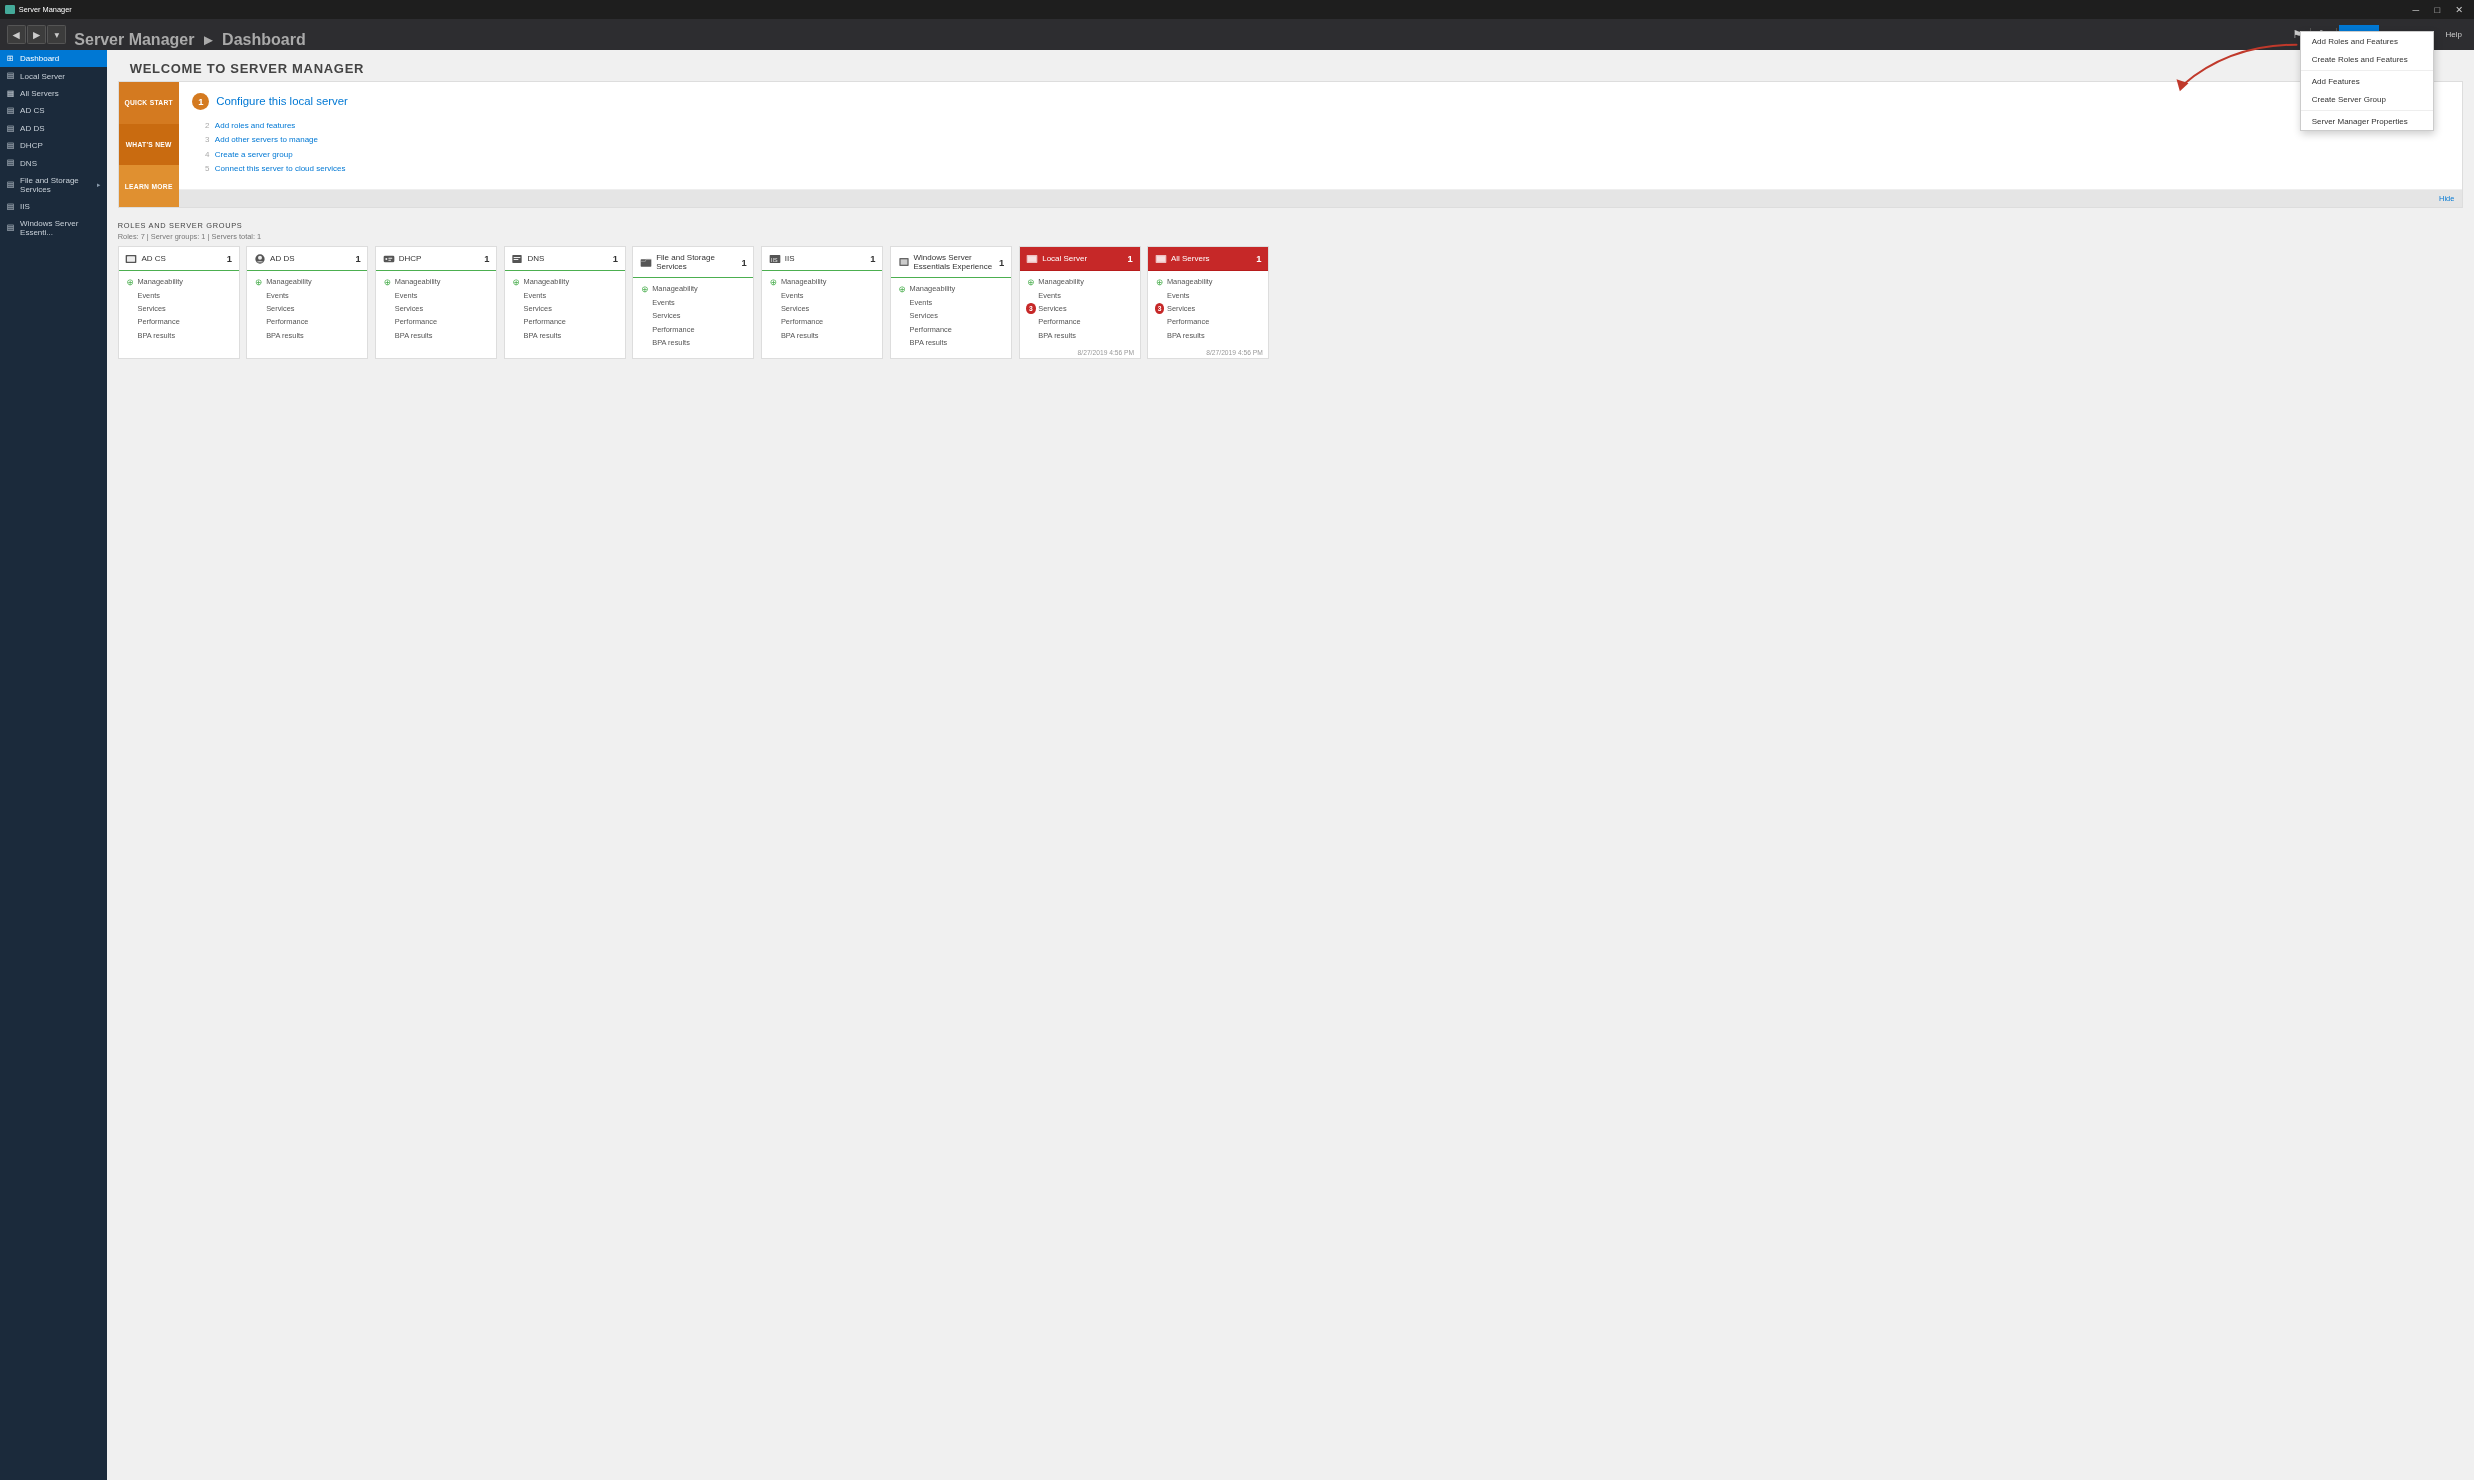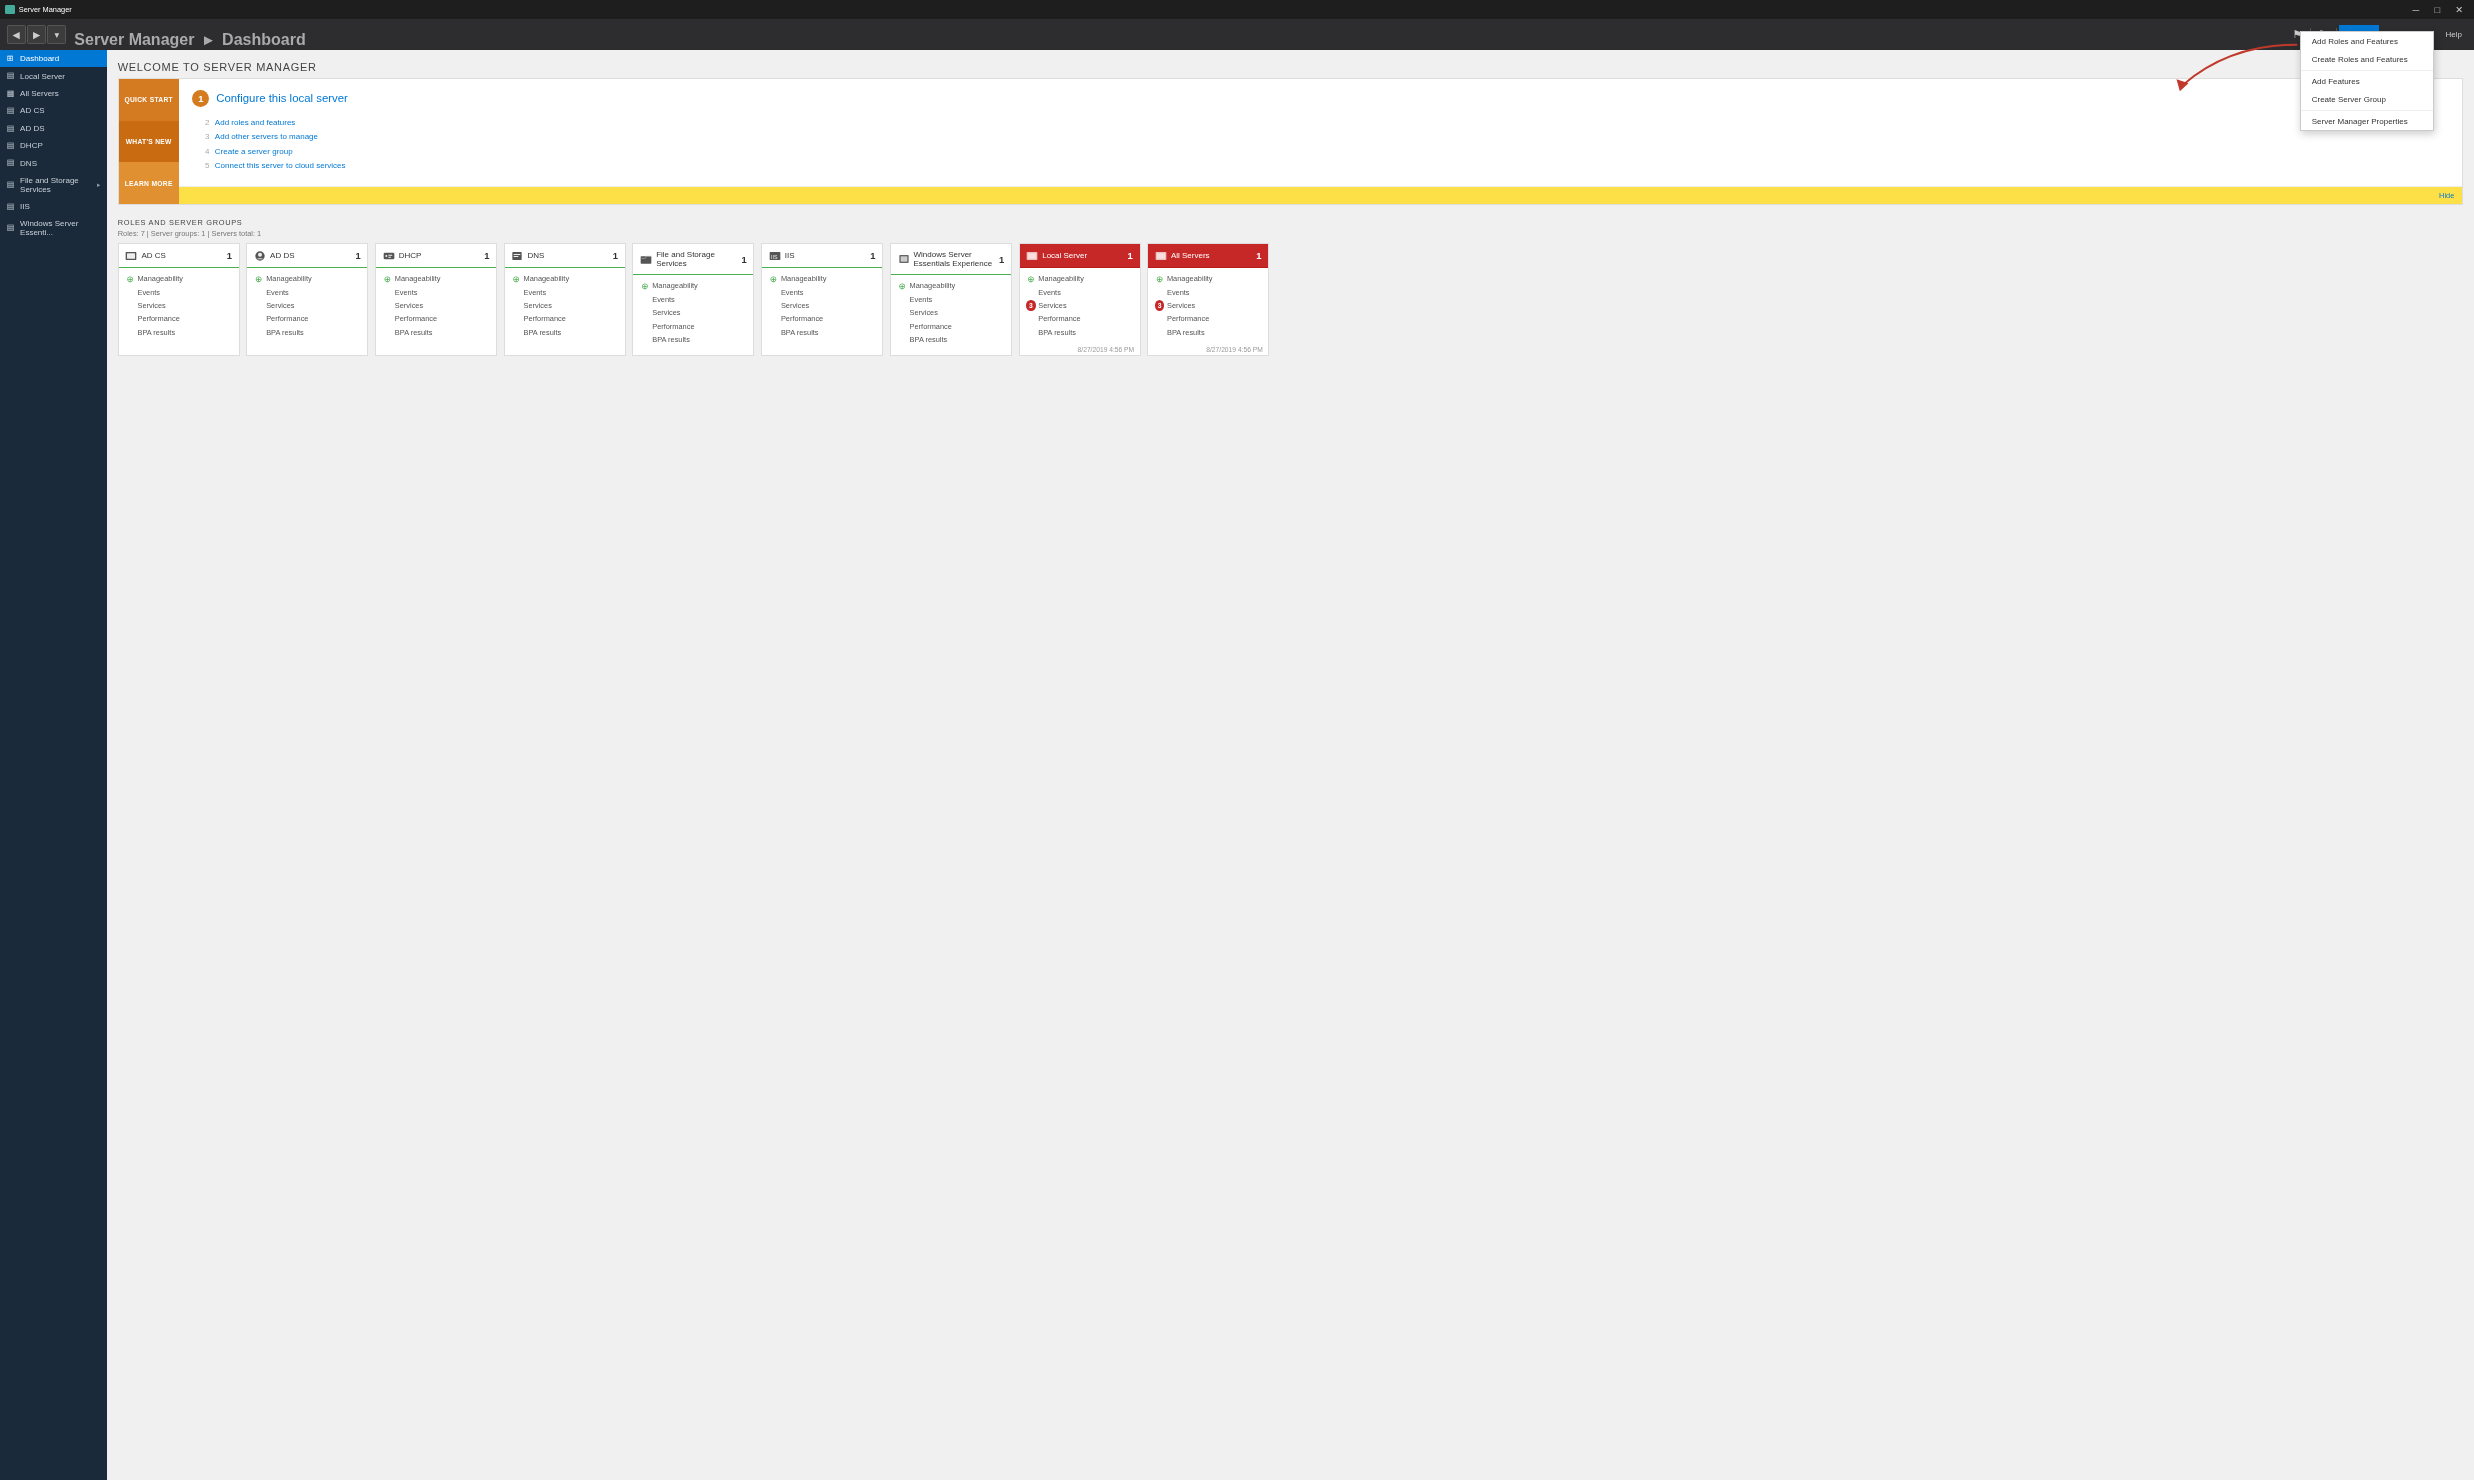--- a/index.html
+++ b/index.html
@@ -88,26 +88,27 @@
     }
     .sidebar-item.active { background: #0078d4; color: #fff; }
     .sidebar-item-icon { width: 9.4px; height: 9.4px; flex-shrink: 0; }
     .sidebar-item-arrow { margin-left: auto; color: #8899aa; font-size: 6.7px; }
 
     
     .content { flex: 1; overflow-y: auto; background: #f0f0f0; padding: 10.7px; }
 
     
     .welcome-title {
-      font-size: 11px;
-      font-weight: 400;
+      font-size: 13px;
+      font-weight: 700;
       color: #444;
       margin-bottom: 5.4px;
       letter-spacing: 0.7px;
       text-transform: uppercase;
+      margin-left: 12px;
     }
     .welcome-card {
       background: #fff;
       border: 0.7px solid #ddd;
       display: flex;
       margin-bottom: 13.4px;
     }
     .welcome-side {
       display: flex;
       flex-direction: column;
@@ -158,21 +159,21 @@
       font-size: 8px;
     }
     .step-num { color: #aaa; width: 10.7px; text-align: right; }
     .welcome-hide {
       text-align: right;
       padding: 4px 8px 4px 0;
       font-size: 7.4px;
       color: #0078d4;
       cursor: pointer;
       border-top: 0.7px solid #eee;
-      background: #fde047;
+      background: #e5e5e5;
     }
 
     
     .roles-header { margin-bottom: 5.4px; }
     .roles-title {
       font-size: 7.4px;
       font-weight: 400;
       color: #444;
       text-transform: uppercase;
       letter-spacing: 0.7px;

